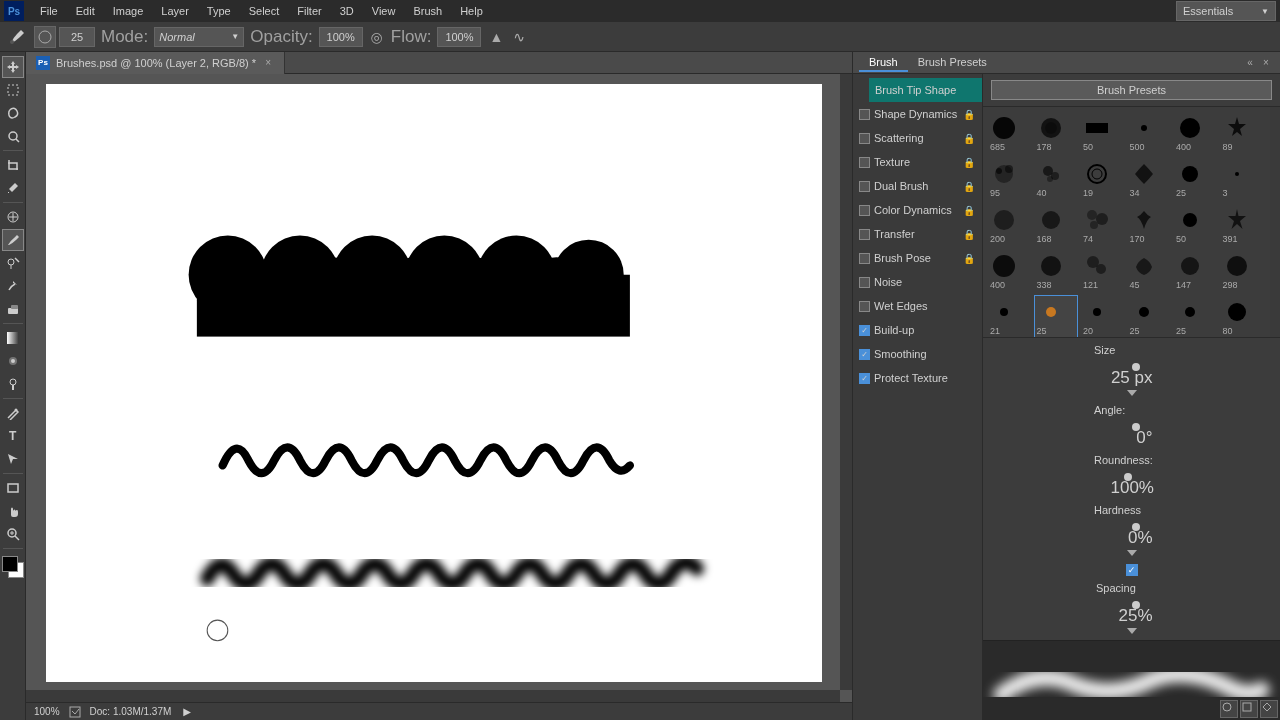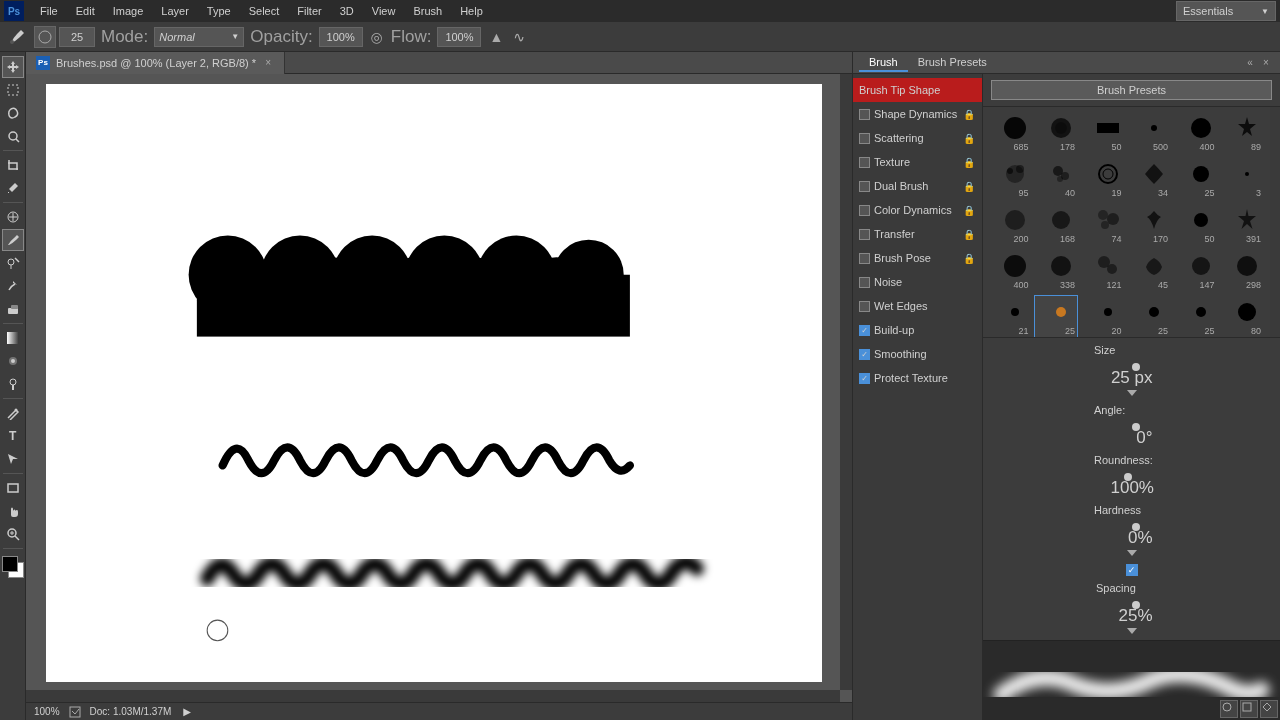--- a/index.html
+++ b/index.html
@@ -367,22 +367,23 @@
     }
     .brush-opt-item {
       display: flex;
       align-items: center;
       padding: 4px 6px;
       cursor: pointer;
       gap: 4px;
       height: 24px;
     }
     .brush-opt-item.active-heading {
-      background: #b91c1c;
+      background: #0f766e;
       color: white;
+      margin-left: 16px;
     }
     .brush-opt-checkbox {
       width: 11px;
       height: 11px;
       border: 1px solid #888;
       background: #555;
       display: flex;
       align-items: center;
       justify-content: center;
       font-size: 8px;
@@ -437,21 +438,21 @@
     }
     .brush-grid {
       display: grid;
       grid-template-columns: repeat(6, 1fr);
       gap: 2px;
       padding-right: 12px;
     }
     .brush-cell {
       display: flex;
       flex-direction: column;
-      align-items: flex-end;
+      align-items: flex-start;
       padding: 2px;
       cursor: pointer;
       border: 1px solid transparent;
     }
     .brush-cell.selected { border-color: #4a90d9; background: #444; }
     .brush-preview {
       width: 28px;
       height: 28px;
       display: flex;
       align-items: center;

